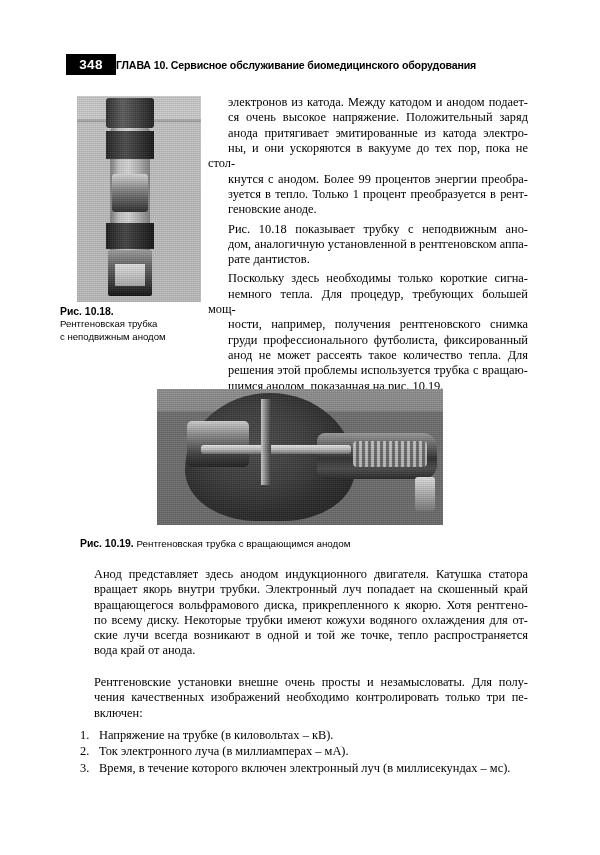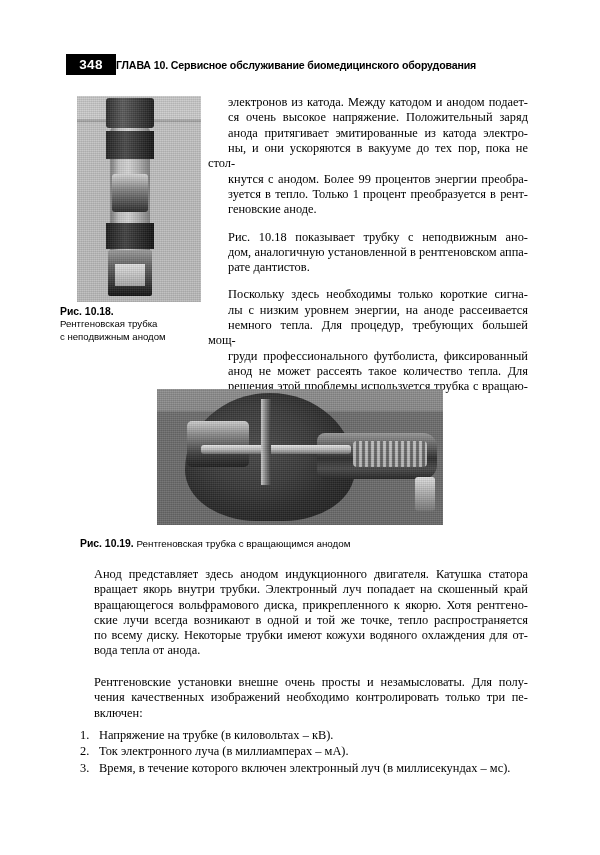--- a/index.html
+++ b/index.html
@@ -63,21 +63,21 @@
     left: 74px;
     width: 454px;
     font-size: 12.4px;
     line-height: 15.3px;
     text-align: justify;
   }
   #para-anode { top: 567px; }
   #para-install { top: 675px; }
 
   .para { margin: 0; font-family: Liberation Serif, serif; }
-  .para + .para { margin-top: 12px; }
+  .para + .para { margin-top: 4px; }
   .indent { text-indent: 20px; }
 
   
   .lines > span {
     display: block;
     white-space: pre;
   }
   .lines > span.just {
     display: block;
     text-align: justify;
@@ -278,22 +278,22 @@
       <span class="just">зуется в тепло. Только 1 процент преобразуется в рент-</span>
       <span>геновские аноде.</span>
     </p>
     <p class="para lines indent">
       <span class="just">Рис. 10.18 показывает трубку с неподвижным ано-</span>
       <span class="just">дом, аналогичную установленной в рентгеновском аппа-</span>
       <span>рате дантистов.</span>
     </p>
     <p class="para lines indent">
       <span class="just">Поскольку здесь необходимы только короткие сигна-</span>
-      <span class="just">лы с низким уровнем энергии, на аноде рассеивается</span>
       <span class="just">немного тепла. Для процедур, требующих большей мощ-</span>
+      <span class="just">ности, например, получения рентгеновского снимка</span>
       <span class="just">груди профессионального футболиста, фиксированный</span>
       <span class="just">анод не может рассеять такое количество тепла. Для</span>
       <span class="just">решения этой проблемы используется трубка с вращаю-</span>
       <span>щимся анодом, показанная на рис. 10.19.</span>
     </p>
   </div>
 
   <div class="fig2">
     <div style="position:absolute;inset:0;">
       <div class="bulb"></div>
@@ -309,23 +309,23 @@
 
   <div class="cap-center" id="cap-1019">
     <span class="capttl">Рис. 10.19.</span><span> Рентгеновская трубка с вращающимся анодом</span>
   </div>
 
   <div class="fullwidth" id="para-anode">
     <p class="para lines indent">
       <span class="just">Анод представляет здесь анодом индукционного двигателя. Катушка статора</span>
       <span class="just">вращает якорь внутри трубки. Электронный луч попадает на скошенный край</span>
       <span class="just">вращающегося вольфрамового диска, прикрепленного к якорю. Хотя рентгено-</span>
+      <span class="just">по всему диску. Некоторые трубки имеют кожухи водяного охлаждения для от-</span>
       <span class="just">ские лучи всегда возникают в одной и той же точке, тепло распространяется</span>
-      <span class="just">по всему диску. Некоторые трубки имеют кожухи водяного охлаждения для от-</span>
-      <span>вода тепла от анода.</span>
+      <span>вода край от анода.</span>
     </p>
   </div>
 
   <div class="fullwidth" id="para-install">
     <p class="para lines indent">
       <span class="just">Рентгеновские установки внешне очень просты и незамысловаты. Для полу-</span>
       <span class="just">чения качественных изображений необходимо контролировать только три пе-</span>
       <span>включен:</span>
     </p>
   </div>

